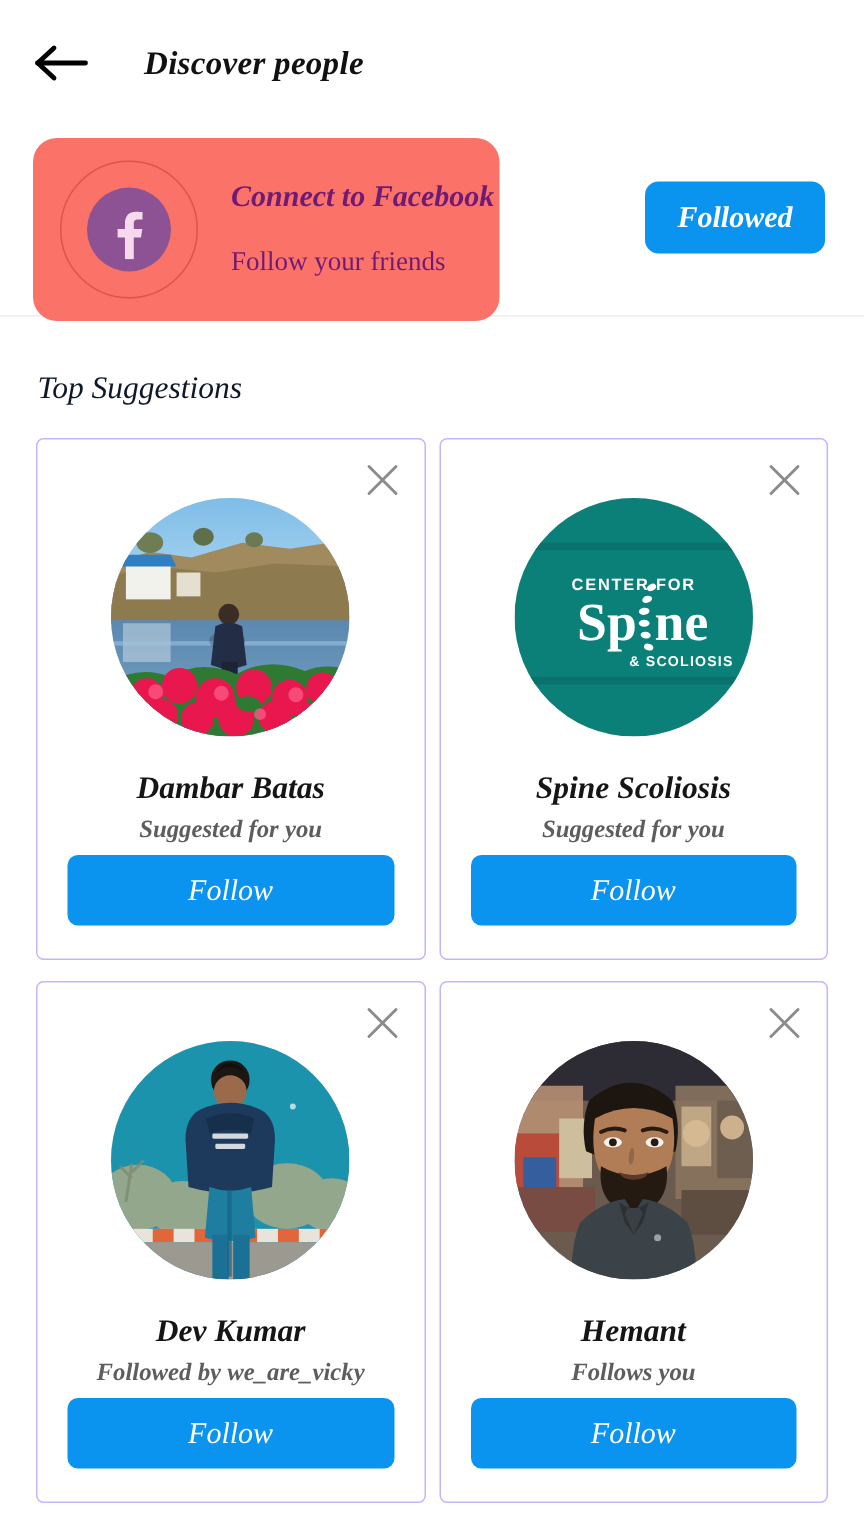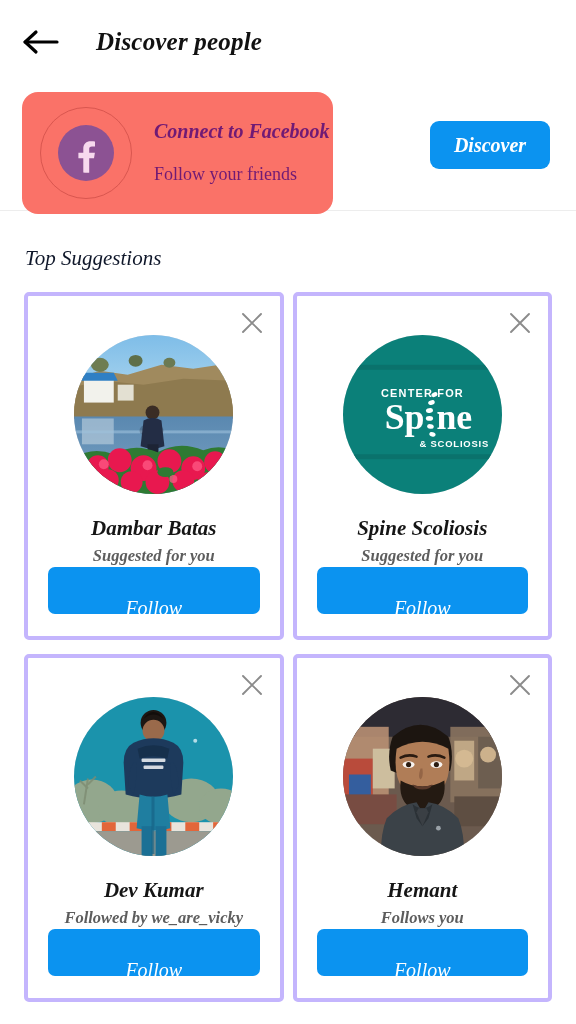--- a/index.html
+++ b/index.html
@@ -32,21 +32,21 @@
     display: flex;
     align-items: center;
     justify-content: center;
     cursor: pointer;
     background: transparent;
     border: none;
     padding: 0;
   }
   .back-btn svg { display: block; }
   .page-title {
-    font-size: 25px;
+    font-size: 22px;
     font-weight: bold;
     font-style: italic;
     color: #111111;
     letter-spacing: 0.2px;
     margin-left: 28px;
     white-space: nowrap;
   }
 
   
   .fb-section {
@@ -147,21 +147,21 @@
 
   .cards-grid {
     margin: 21px 24px 0 24px;
     display: grid;
     grid-template-columns: 1fr 1fr;
     gap: 14px 9px;
   }
   .person-card {
     position: relative;
     background: #ffffff;
-    border: 4px solid #c4b5fd;
+    border: 1px solid #c4b5fd;
     border-radius: 5px;
     height: 348px;
     padding: 0;
     overflow: hidden;
   }
   .close-btn {
     position: absolute;
     top: 10px;
     right: 11px;
     width: 34px;
@@ -219,21 +219,21 @@
     bottom: 22px;
     height: 47px;
     background: #0b93f0;
     border: none;
     border-radius: 7px;
     color: #ffffff;
     font-family: "Liberation Serif", "DejaVu Serif", serif;
     font-size: 20px;
     font-style: italic;
     cursor: pointer;
-    padding: 18px;
+    padding: 1px;
     line-height: 47px;
   }
 </style>
 </head>
 <body>
 
 <div class="header">
   <button class="back-btn">
     <span>
       <svg width="38" height="28" viewBox="0 0 38 28" aria-hidden="true">
@@ -255,21 +255,21 @@
           <path d="M23.2 39.6V25.3h4.8l0.9-5.6h-5.7v-3.6c0-1.6 0.5-2.7 2.8-2.7h3V8.4c-0.5-0.07-2.3-0.23-4.4-0.23-4.3 0-7.3 2.6-7.3 7.5v4.05h-4.9v5.6h4.9v14.3c1.9 0.3 3.9 0.3 5.9 0.08z" fill="#f7d9ee"></path>
         </svg>
       </div>
     </div>
     <div class="fb-texts">
       <div class="fb-title">Connect to Facebook</div>
       <div class="fb-sub">Follow your friends</div>
     </div>
   </div>
 
-  <button class="connect-btn">Discover</button>
+  <button class="connect-btn">Followed</button>
 </div>
 
 <div class="section-title">Top Suggestions</div>
 
 <div class="cards-grid">
 
   <div class="person-card">
     <button class="close-btn">
       <svg width="24" height="24" viewBox="0 0 24 24" aria-hidden="true">
         <path d="M3 3 L21 21 M21 3 L3 21" stroke="#8b8b8b" stroke-width="1.9" stroke-linecap="round" fill="none"></path>

